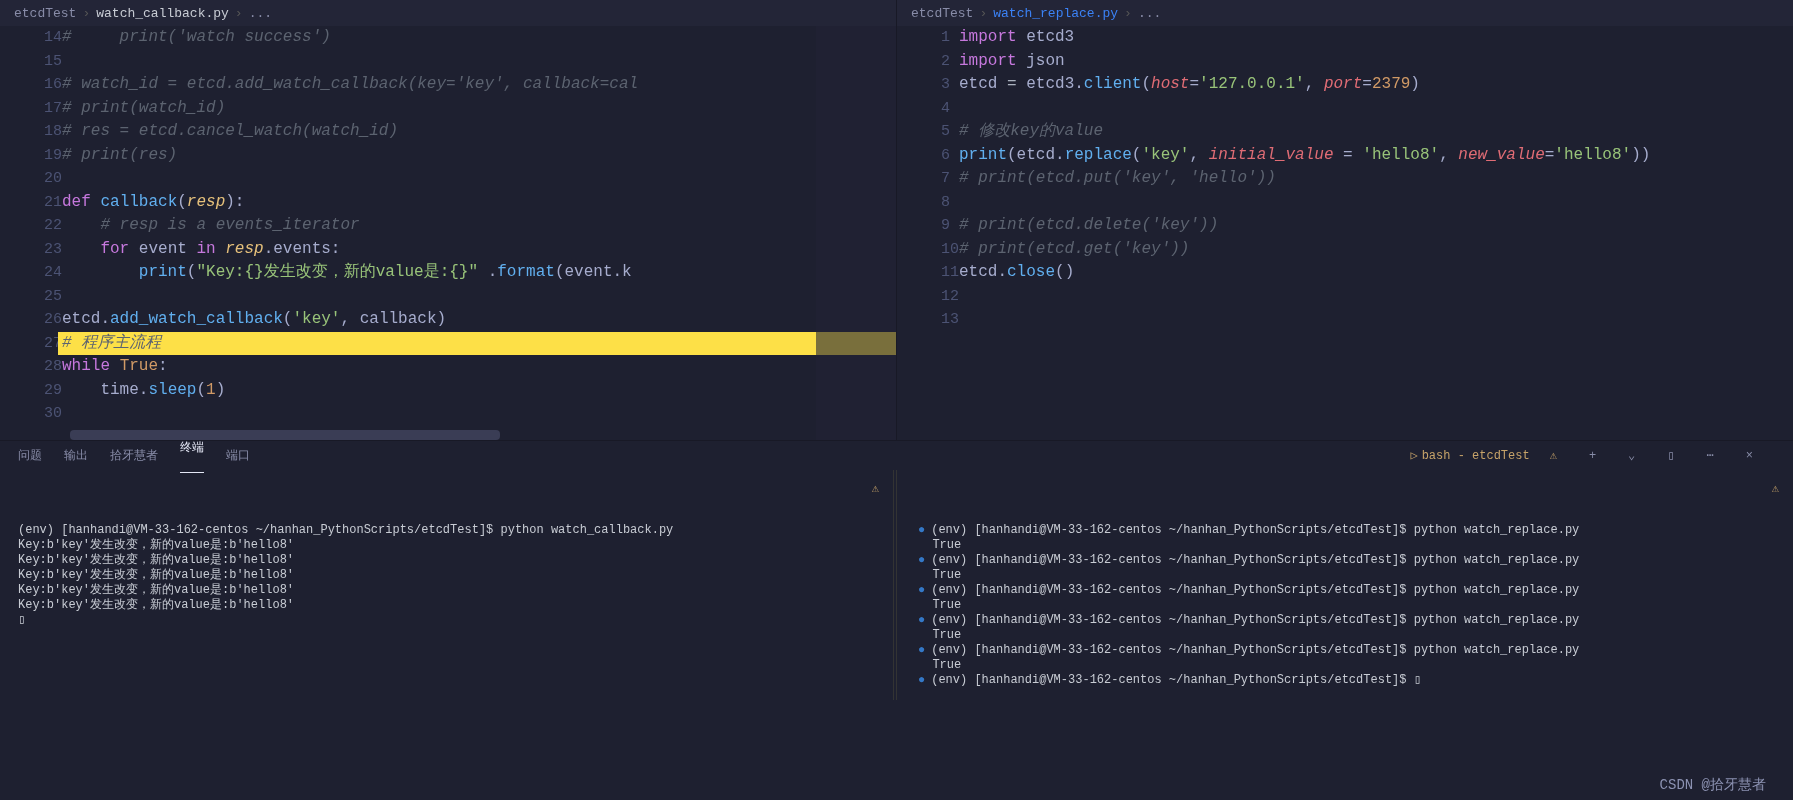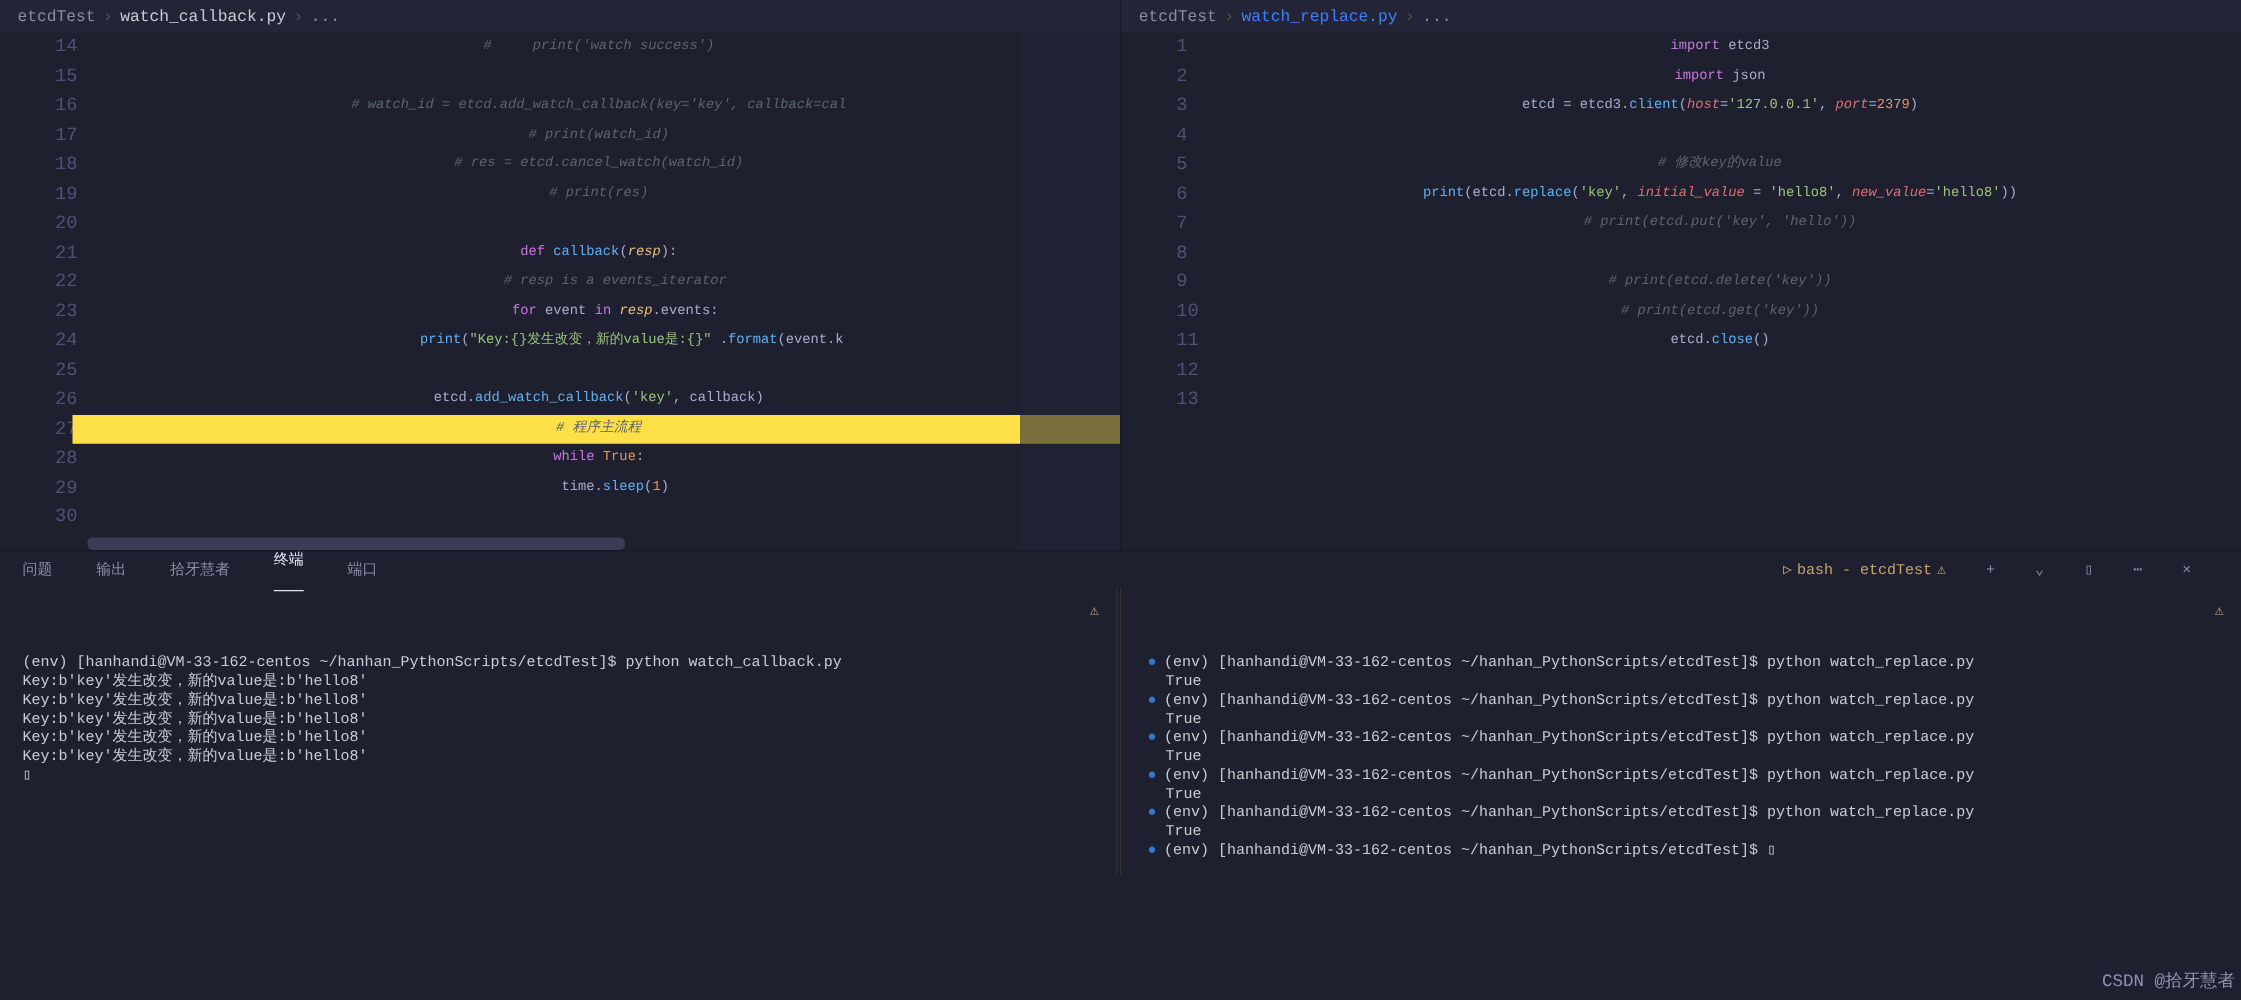--- a/index.html
+++ b/index.html
@@ -3,49 +3,49 @@
 <meta charset="utf-8">
 <style>
 * { margin:0; padding:0; box-sizing:border-box; }
 body { background:#1e2030; color:#a6accd; font-family:Consolas,'Courier New',monospace; font-size:14px; overflow:hidden; width:1793px; height:800px; }
 .main-split { display:flex; height:440px; }
 .editor-pane { flex:1; display:flex; flex-direction:column; border-right:1px solid #181926; position:relative; }
 .breadcrumb { height:26px; display:flex; align-items:center; padding:0 14px; font-size:13px; color:#888ca8; background:#232537; }
 .breadcrumb .sep { margin:0 6px; color:#555; }
 .code-area { display:flex; flex:1; overflow:hidden; position:relative; }
 .gutter { width:62px; text-align:right; padding-right:18px; color:#4c5374; line-height:23.5px; font-size:15px; user-select:none;padding-left:44px; }
-.code { flex:1; line-height:23.5px; font-size:11px; white-space:pre;text-align:center; }
+.code { flex:1; line-height:23.5px; font-size:16px; white-space:pre; }
 .hl-line { background:#fde047; display:block; margin-left:-4px; padding-left:4px; }
 .tok-kw { color:#c678dd; }
 .tok-def { color:#c678dd; }
 .tok-fn { color:#61afef; }
 .tok-str { color:#98c379; }
 .tok-cmt { color:#5c6370; font-style:italic; }
 .tok-param { color:#e5c07b; font-style:italic; }
 .tok-kwarg { color:#e06c75; font-style:italic; }
 .tok-op { color:#abb2bf; }
 .tok-num { color:#d19a66; }
 .tok-bool { color:#d19a66; }
 .minimap { position:absolute; right:0; top:0; width:80px; height:100%; background:#212335; opacity:.6; }
 .hscroll { position:absolute; bottom:0; left:70px; width:430px; height:10px; background:#3a3d55; border-radius:4px; }
-.panel-tabs { display:flex; align-items:center; height:30px; padding:0 18px; font-size:12px; color:#888ca8; border-top:1px solid #181926; background:#1e2030;gap:13px; }
+.panel-tabs { display:flex; align-items:center; height:30px; padding:0 18px; font-size:12px; color:#888ca8; border-top:1px solid #181926; background:#1e2030; }
 .panel-tabs span { margin-right:22px; cursor:pointer; }
 .panel-tabs .active { color:#e4e7f5; border-bottom:1px solid #e4e7f5; padding-bottom:16px; }
 .panel-tabs .spacer { flex:1; }
 .panel-right { display:flex; align-items:center; color:#c7a369; }
-.panel-right .lbl { margin-right:4px; }
+.panel-right .lbl { margin-right:20px; }
 .panel-right .ico { margin-left:10px; color:#888ca8; cursor:pointer; }
 .terminal-split { display:flex; height:230px; }
 .term { flex:1; padding:8px 18px; font-size:12px; line-height:15px; color:#c8ccd4; white-space:pre-wrap; position:relative; }
 .term.left { border-right:1px solid #333; }
 .term .warn { position:absolute; top:12px; right:14px; color:#c7a369; }
 .vsep { width:6px; background:#1e2030; position:relative; }
 .vsep::after{content:"";position:absolute;left:2px;top:0;bottom:0;width:1px;background:#333;}
 .dot { color:#3478c6; margin-right:6px; }
-.watermark { position:fixed; bottom:6px; right:5px; color:#8c92b2; font-size:14px;text-align:center; }
+.watermark { position:fixed; bottom:6px; right:27px; color:#8c92b2; font-size:14px;text-align:center; }
 </style>
 </head>
 <body>
 
 <div class="main-split">
 
   <div class="editor-pane">
     <div class="breadcrumb">
       <span>etcdTest</span>
         <span class="sep">›</span>

